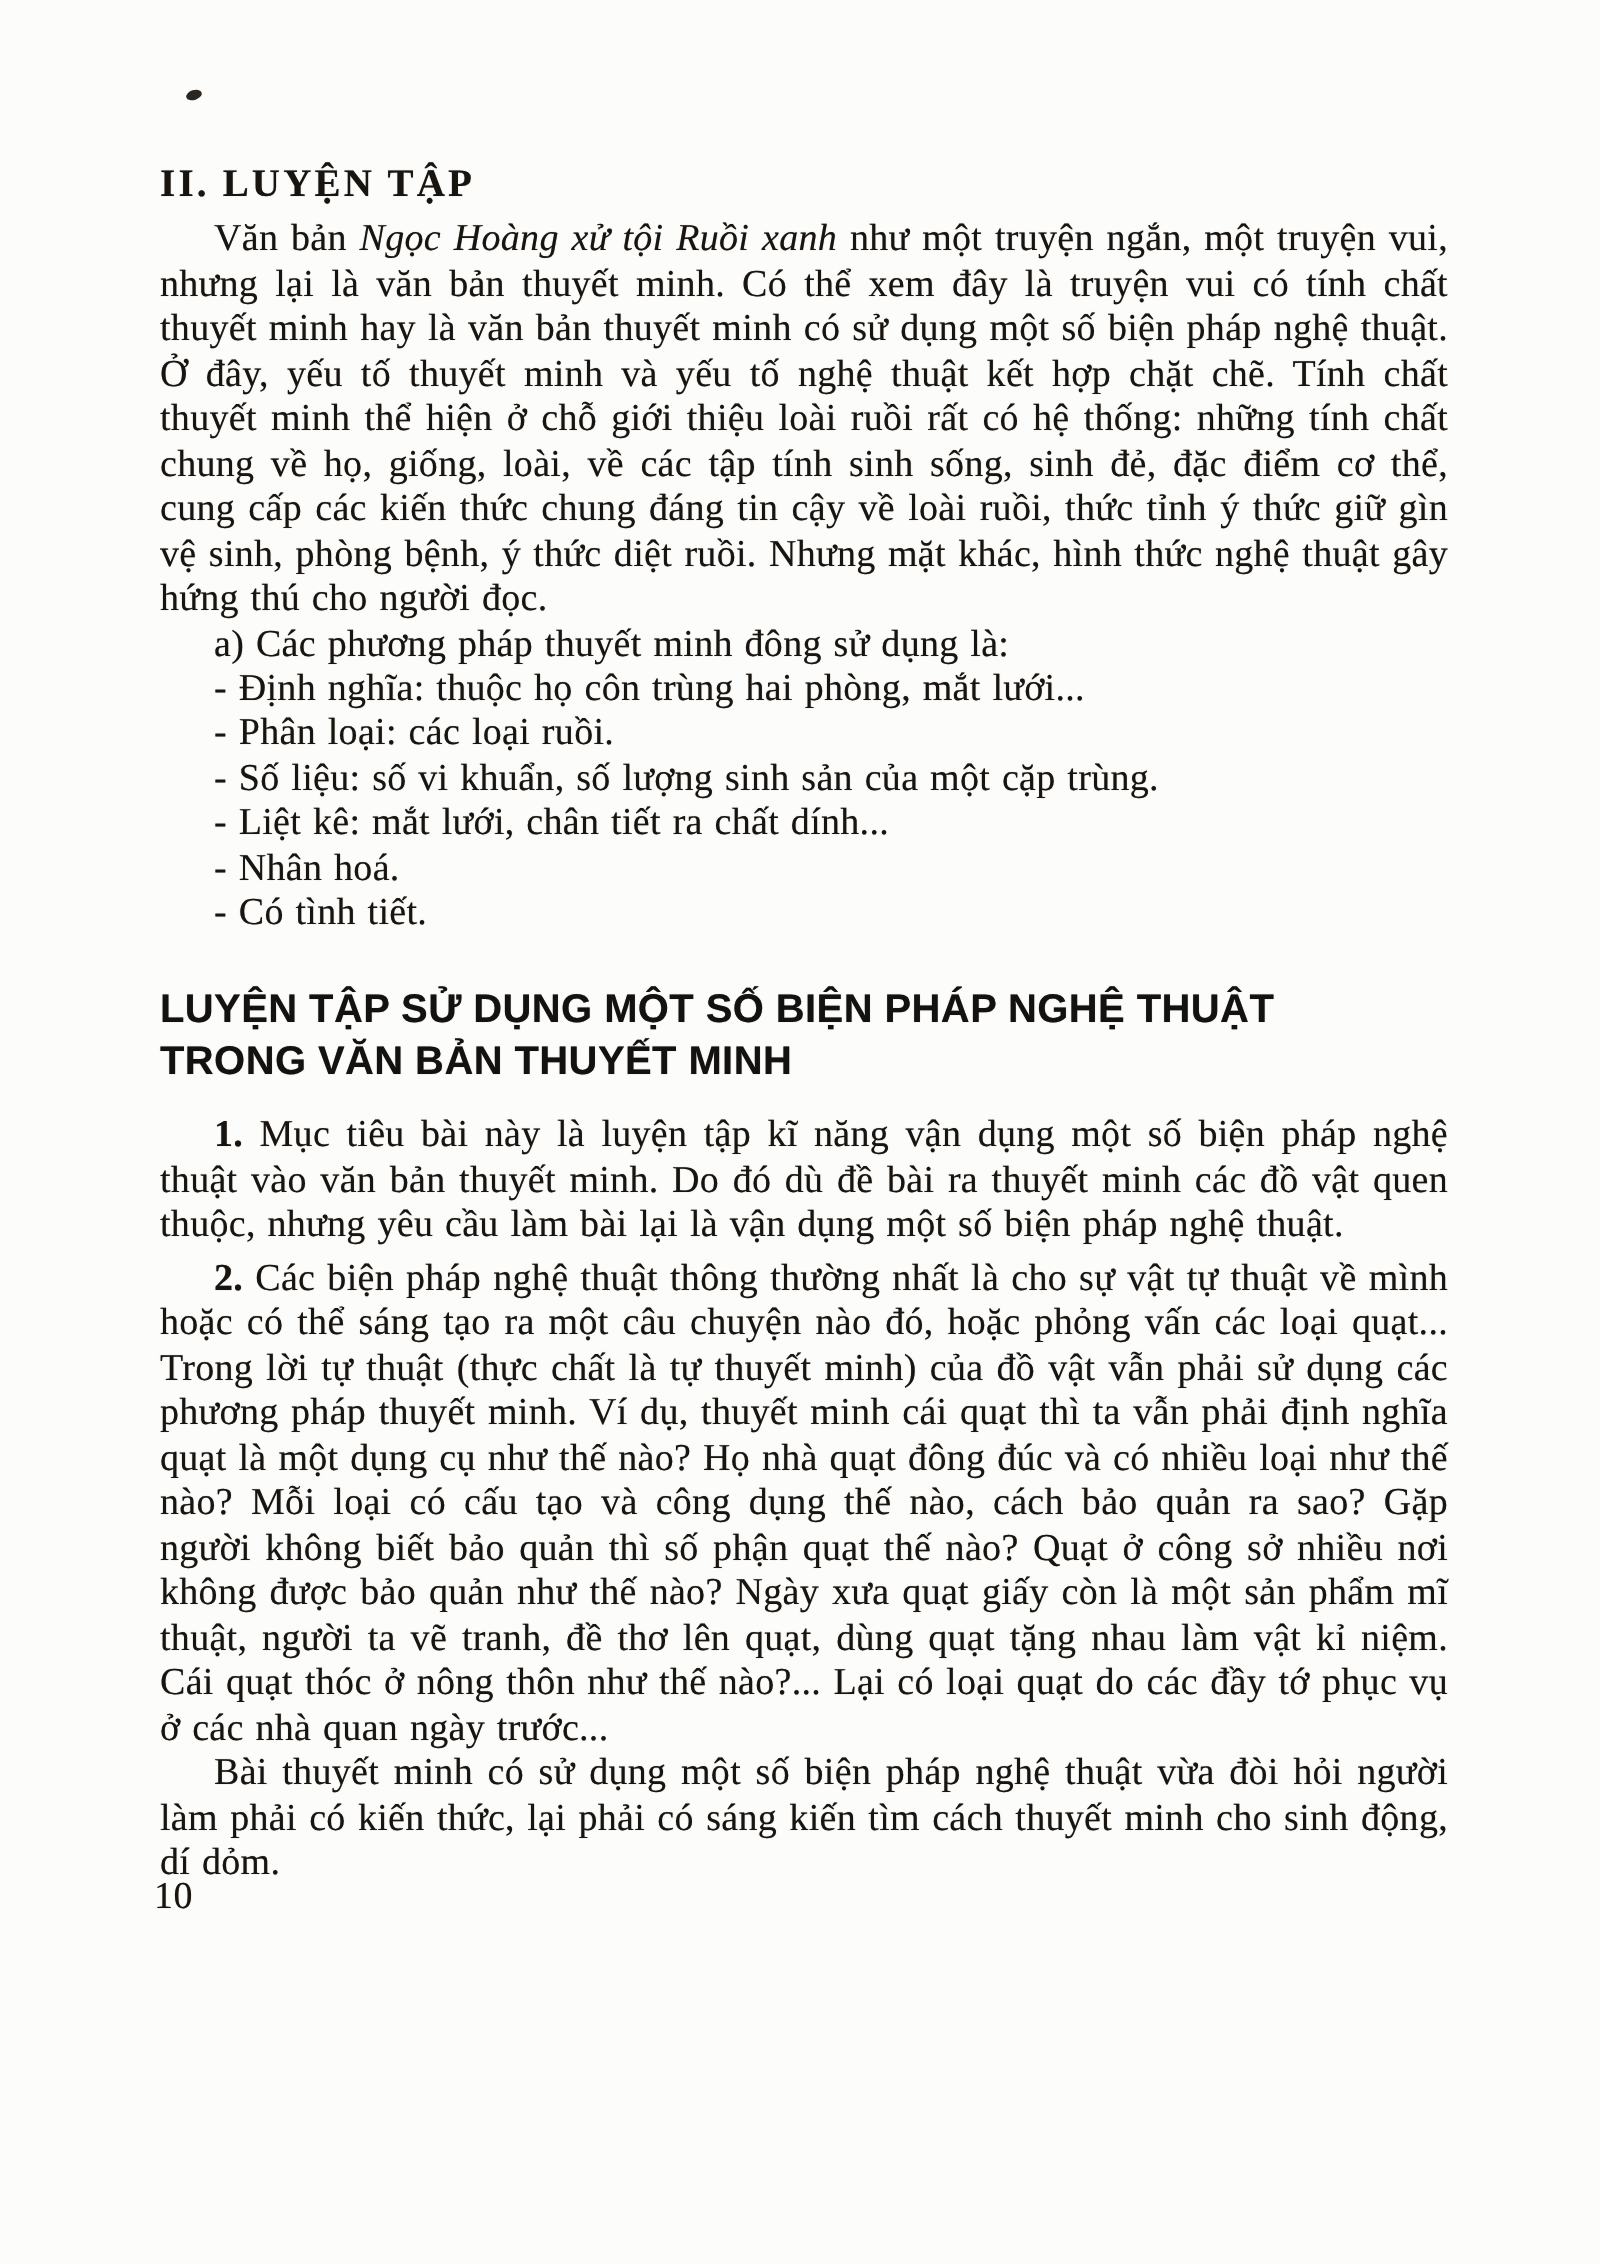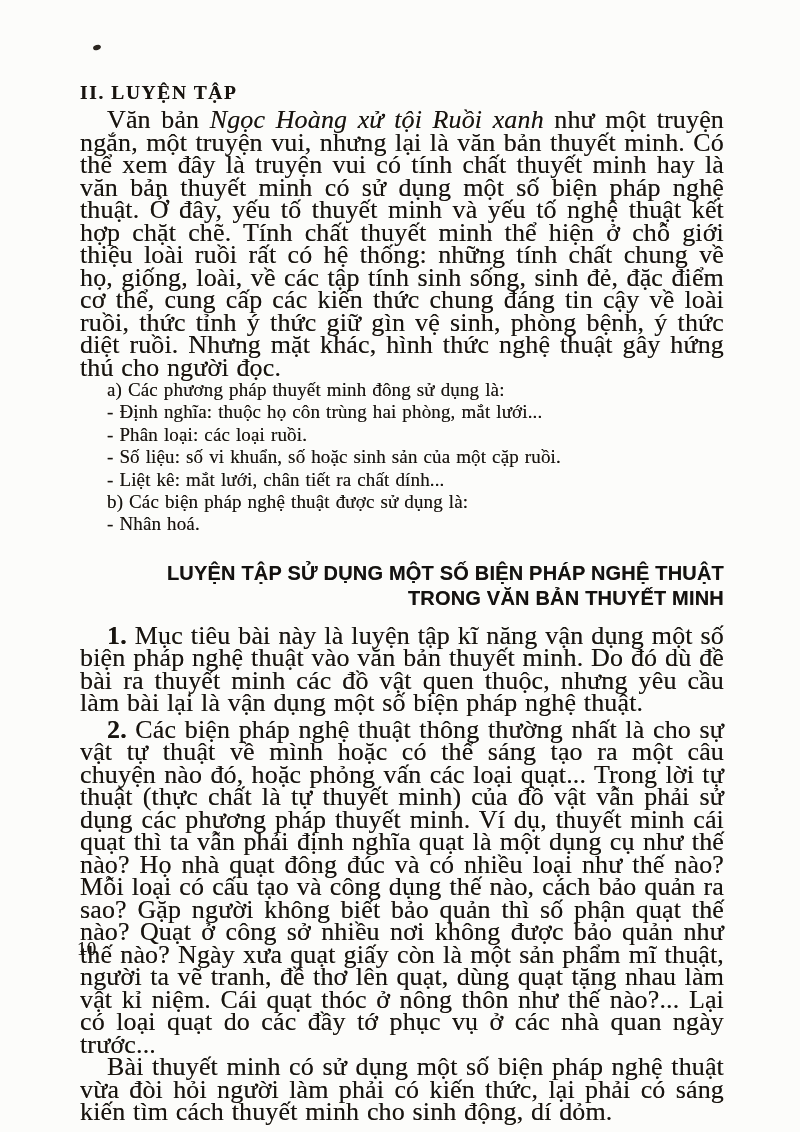--- a/index.html
+++ b/index.html
@@ -31,39 +31,39 @@
     text-shadow: none;
   }
   .h-sub {
     margin: 0 0 5px 0;
     font-size: 19.5px;
     font-weight: bold;
     letter-spacing: 1.6px;
   }
   .para {
     margin: 0;
-    font-size: 26px;
+    font-size: 19px;
     line-height: 22.5px;
     text-align: justify;
     text-indent: 27px;
     letter-spacing: 0.15px;
     word-spacing: 1px;
   }
   .para.numbered { margin-top: 4px; }
   .pline {
     margin: 0;
     font-size: 19px;
     line-height: 22.4px;
     text-indent: 27px;
     letter-spacing: 0.15px;
     word-spacing: 1px;
   }
   .h-main {
     margin: 25px 0 13px 0;
-    text-align: right;
+    text-align: left;
     font-family: "Liberation Sans", "DejaVu Sans", sans-serif;
     font-size: 20px;
     line-height: 25.5px;
     font-weight: 700;
     letter-spacing: 0.2px;
     color: #141210;
   }
   .h-line { display: block; }
   .num { font-weight: bold; }
   .page-number {
@@ -82,24 +82,24 @@
   <span class="speck"></span>
 
   <section>
     <h2 class="h-sub">II. LUYỆN TẬP</h2>
 
     <p class="para"><span>Văn bản </span><i>Ngọc Hoàng xử tội Ruồi xanh</i><span> như một truyện ngắn, một truyện vui, nhưng lại là văn bản thuyết minh. Có thể xem đây là truyện vui có tính chất thuyết minh hay là văn bản thuyết minh có sử dụng một số biện pháp nghệ thuật. Ở đây, yếu tố thuyết minh và yếu tố nghệ thuật kết hợp chặt chẽ. Tính chất thuyết minh thể hiện ở chỗ giới thiệu loài ruồi rất có hệ thống: những tính chất chung về họ, giống, loài, về các tập tính sinh sống, sinh đẻ, đặc điểm cơ thể, cung cấp các kiến thức chung đáng tin cậy về loài ruồi, thức tỉnh ý thức giữ gìn vệ sinh, phòng bệnh, ý thức diệt ruồi. Nhưng mặt khác, hình thức nghệ thuật gây hứng thú cho người đọc.</span></p>
 
     <p class="pline">a) Các phương pháp thuyết minh đông sử dụng là:</p>
     <p class="pline">- Định nghĩa: thuộc họ côn trùng hai phòng, mắt lưới...</p>
     <p class="pline">- Phân loại: các loại ruồi.</p>
-    <p class="pline">- Số liệu: số vi khuẩn, số hoặc sinh sản của một cặp ruồi.</p>
+    <p class="pline">- Số liệu: số vi khuẩn, số lượng sinh sản của một cặp trùng.</p>
     <p class="pline">- Liệt kê: mắt lưới, chân tiết ra chất dính...</p>
-    <p class="pline">b) Các biện pháp nghệ thuật được sử dụng là:</p>
     <p class="pline">- Nhân hoá.</p>
+    <p class="pline">- Có tình tiết.</p>
   </section>
 
   <section>
     <h1 class="h-main">
       <span class="h-line">LUYỆN TẬP SỬ DỤNG MỘT SỐ BIỆN PHÁP NGHỆ THUẬT</span>
       <span class="h-line">TRONG VĂN BẢN THUYẾT MINH</span>
     </h1>
 
     <p class="para numbered"><b class="num">1.</b><span> Mục tiêu bài này là luyện tập kĩ năng vận dụng một số biện pháp nghệ thuật vào văn bản thuyết minh. Do đó dù đề bài ra thuyết minh các đồ vật quen thuộc, nhưng yêu cầu làm bài lại là vận dụng một số biện pháp nghệ thuật.</span></p>
 

